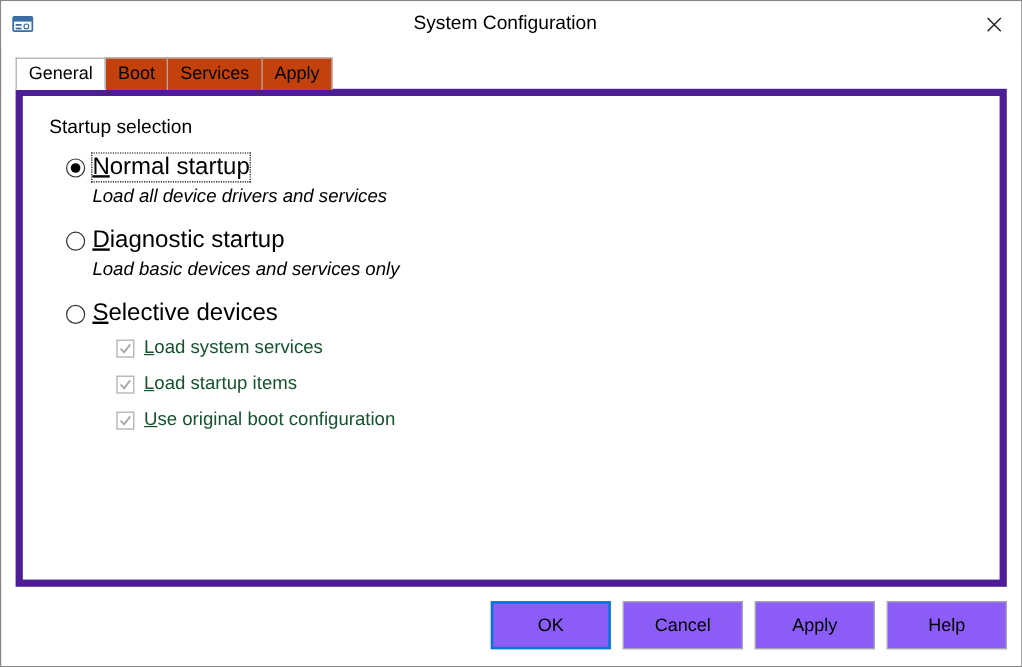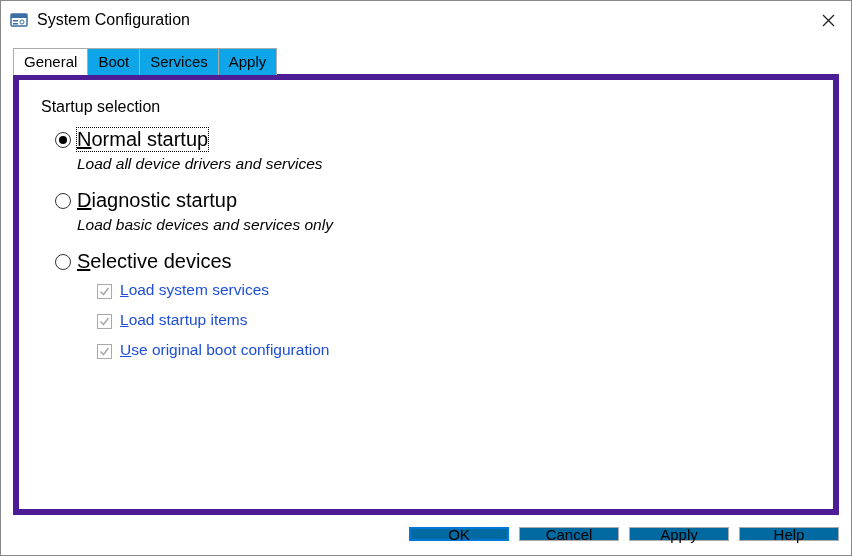--- a/index.html
+++ b/index.html
@@ -16,20 +16,21 @@
       flex-direction: column;
       overflow: hidden;
     }
     
     .titlebar {
       display: flex;
       align-items: center;
       height: 38px;
       padding: 0 0 0 8px;
       background: #fff;
+      text-align: center;
     }
     .titlebar .app-icon {
       width: 20px;
       height: 20px;
       margin-right: 8px;
       display: inline-flex;
       align-items: center;
       justify-content: center;
     }
     .titlebar .title {
@@ -57,21 +58,21 @@
     .tabs {
       display: flex;
       position: relative;
       top: 1px;
       z-index: 2;
     }
     .tab {
       padding: 4px 10px;
       border: 1px solid #aaa;
       border-bottom: none;
-      background: #0ea5e9;
+      background: #c2410c;
       font-size: 15px;
       margin-right: -1px;
       cursor: default;
     }
     .tab.active {
       background: #fff;
       position: relative;
       border-bottom: 1px solid #fff;
     }
     
@@ -120,47 +121,47 @@
       margin-top: 4px;
       font-size: 15.5px;
       font-style: italic;
     }
     .sub-options {
       margin-left: 56px;
       margin-top: 4px;
     }
     .sub {
       display: flex;
-      align-items: flex-end;
+      align-items: center;
       gap: 8px;
       margin-bottom: 12px;
-      color: #1d4ed8;
+      color: #14532d;
     }
     .checkbox {
       width: 15px; height: 15px;
       border: 1px solid #aaa;
       display: inline-flex;
       align-items: center;
       justify-content: center;
       flex-shrink: 0;
     }
     .checkbox svg { stroke: #aaa; }
     .sub-label { font-size: 15.5px; }
     
     .buttons {
       display: flex;
       justify-content: flex-end;
       gap: 10px;
       padding: 12px 12px 14px 12px;
     }
     .btn {
       width: 100px;
-      height: 14px;
+      height: 40px;
       border: 1px solid #aaa;
-      background: #0369a1;
+      background: #8b5cf6;
       font-size: 15px;
       font-family: inherit;
       cursor: default;
       display: flex;
       align-items: center;
       justify-content: center;
     }
     .btn.default {
       border: 2px solid #0078d7;
     }

